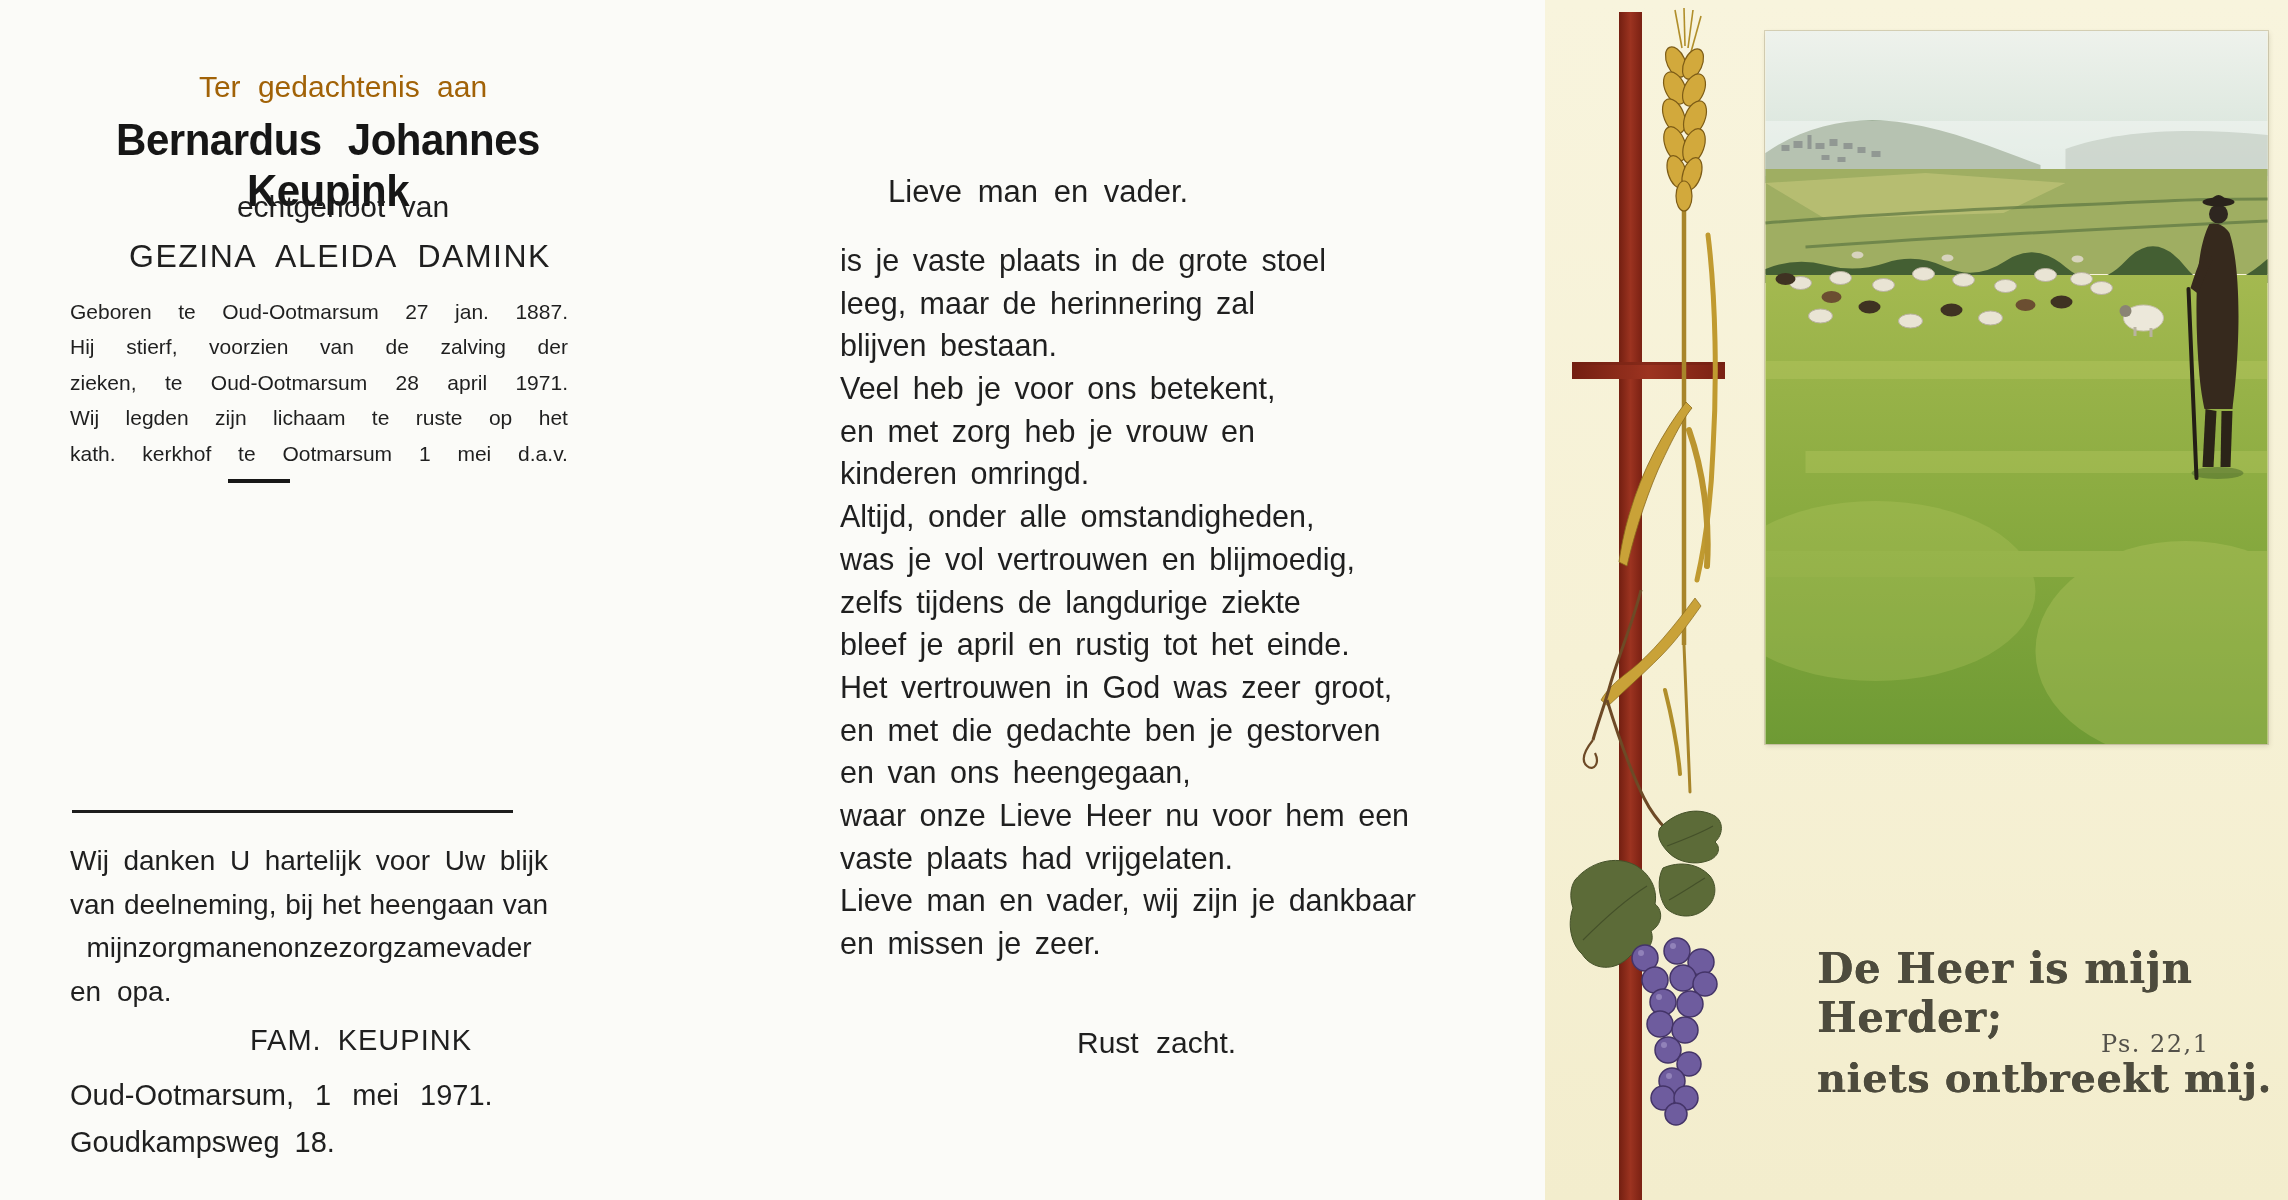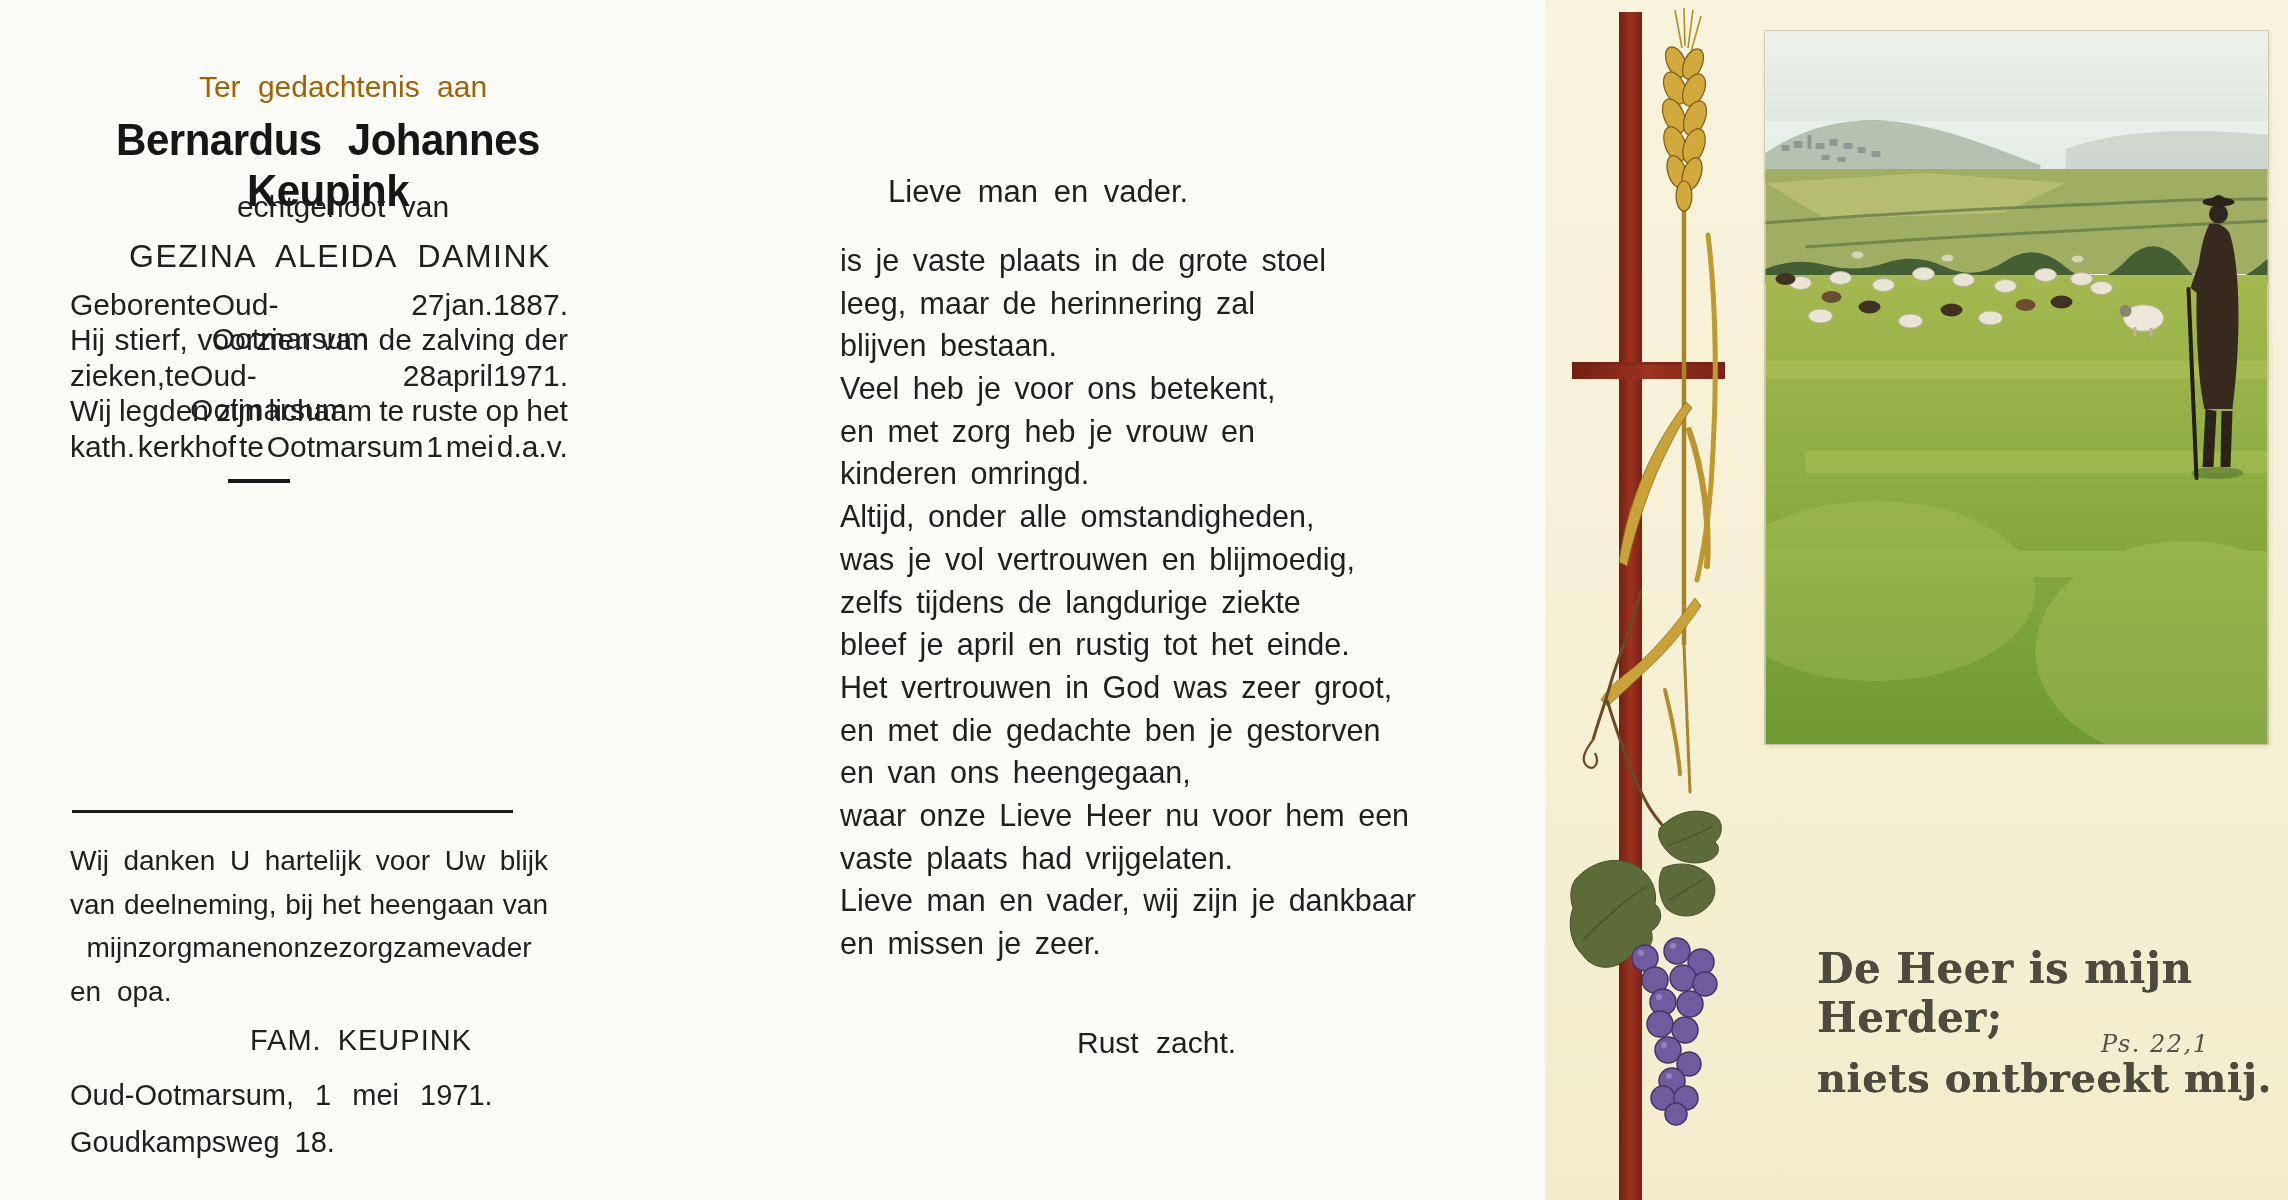--- a/index.html
+++ b/index.html
@@ -14,21 +14,21 @@
   .panel-left{left:70px;width:500px;}
   .pl-header{position:absolute;top:70px;left:0;width:100%;box-sizing:border-box;
     padding-left:46px;text-align:center;font-size:30px;word-spacing:9px;color:#a16207;}
   .pl-name{position:absolute;top:118px;left:0;width:100%;box-sizing:border-box;
     padding-left:16px;text-align:center;font-size:42px;font-weight:bold;
     letter-spacing:-0.5px;word-spacing:15px;color:#161616;transform:scaleY(1.06);}
   .pl-rel{position:absolute;top:190px;left:0;width:100%;box-sizing:border-box;
     padding-left:46px;text-align:center;font-size:30px;word-spacing:7px;}
   .pl-spouse{position:absolute;top:238px;left:0;width:100%;box-sizing:border-box;
     padding-left:40px;text-align:center;font-size:32px;letter-spacing:1.5px;word-spacing:11px;}
-  .pl-bio{position:absolute;top:288px;left:0;width:498px;font-size:30px;}
+  .pl-bio{position:absolute;top:300px;left:0;width:498px;font-size:21px;}
   .pl-bio .jline{height:35.4px;}
   .rule-short{position:absolute;top:479px;left:158px;width:62px;height:4px;background:#171717;}
   .rule-long{position:absolute;top:810px;left:2px;width:441px;height:3px;background:#1d1d1d;}
   .pl-thanks{position:absolute;top:845px;left:0;width:478px;font-size:28px;}
   .pl-thanks .tline{height:43.5px;}
   .pl-thanks .plain{word-spacing:8px;}
   .pl-sig{position:absolute;top:1024px;left:0;width:402px;text-align:right;
     font-size:29px;letter-spacing:1px;word-spacing:7px;}
   .pl-place{position:absolute;top:1079px;left:0;font-size:29px;word-spacing:13px;}
   .pl-addr{position:absolute;top:1126px;left:0;font-size:29px;word-spacing:7px;}
@@ -43,21 +43,21 @@
     background:linear-gradient(180deg,#f8f4dd 0%,#f6f1d5 55%,#f3edcd 100%);}
   .card-illustration{position:absolute;left:0;top:0;}
   .card-photo{position:absolute;left:220px;top:31px;width:503px;height:713px;
     box-shadow:0 0 0 1px rgba(140,130,95,.30), 1px 2px 5px rgba(90,80,50,.18);}
   .card-photo svg{display:block;}
   .verse{position:absolute;left:272px;top:916px;color:#4d4b3d;
     font-family:"DejaVu Serif",serif;font-weight:bold;text-shadow:0 0 .5px currentColor;margin-top:28px;}
   .verse-l1{font-size:42px;letter-spacing:.5px;}
   .verse-l2{font-size:40px;margin-top:12px;letter-spacing:.5px;}
   .verse-ref{position:absolute;left:556px;top:1030px;font-family:"DejaVu Serif",serif;
-    font-style:italic;font-size:24px;letter-spacing:1.5px;color:#53514a;}
+    font-size:24px;letter-spacing:1.5px;color:#53514a;}
 </style>
 </head>
 <body>
 
 <section class="panel panel-left">
   <div class="pl-header">Ter gedachtenis aan</div>
   <div class="pl-name">Bernardus Johannes Keupink</div>
   <div class="pl-rel">echtgenoot van</div>
   <div class="pl-spouse">GEZINA ALEIDA DAMINK</div>
   <div class="pl-bio">

